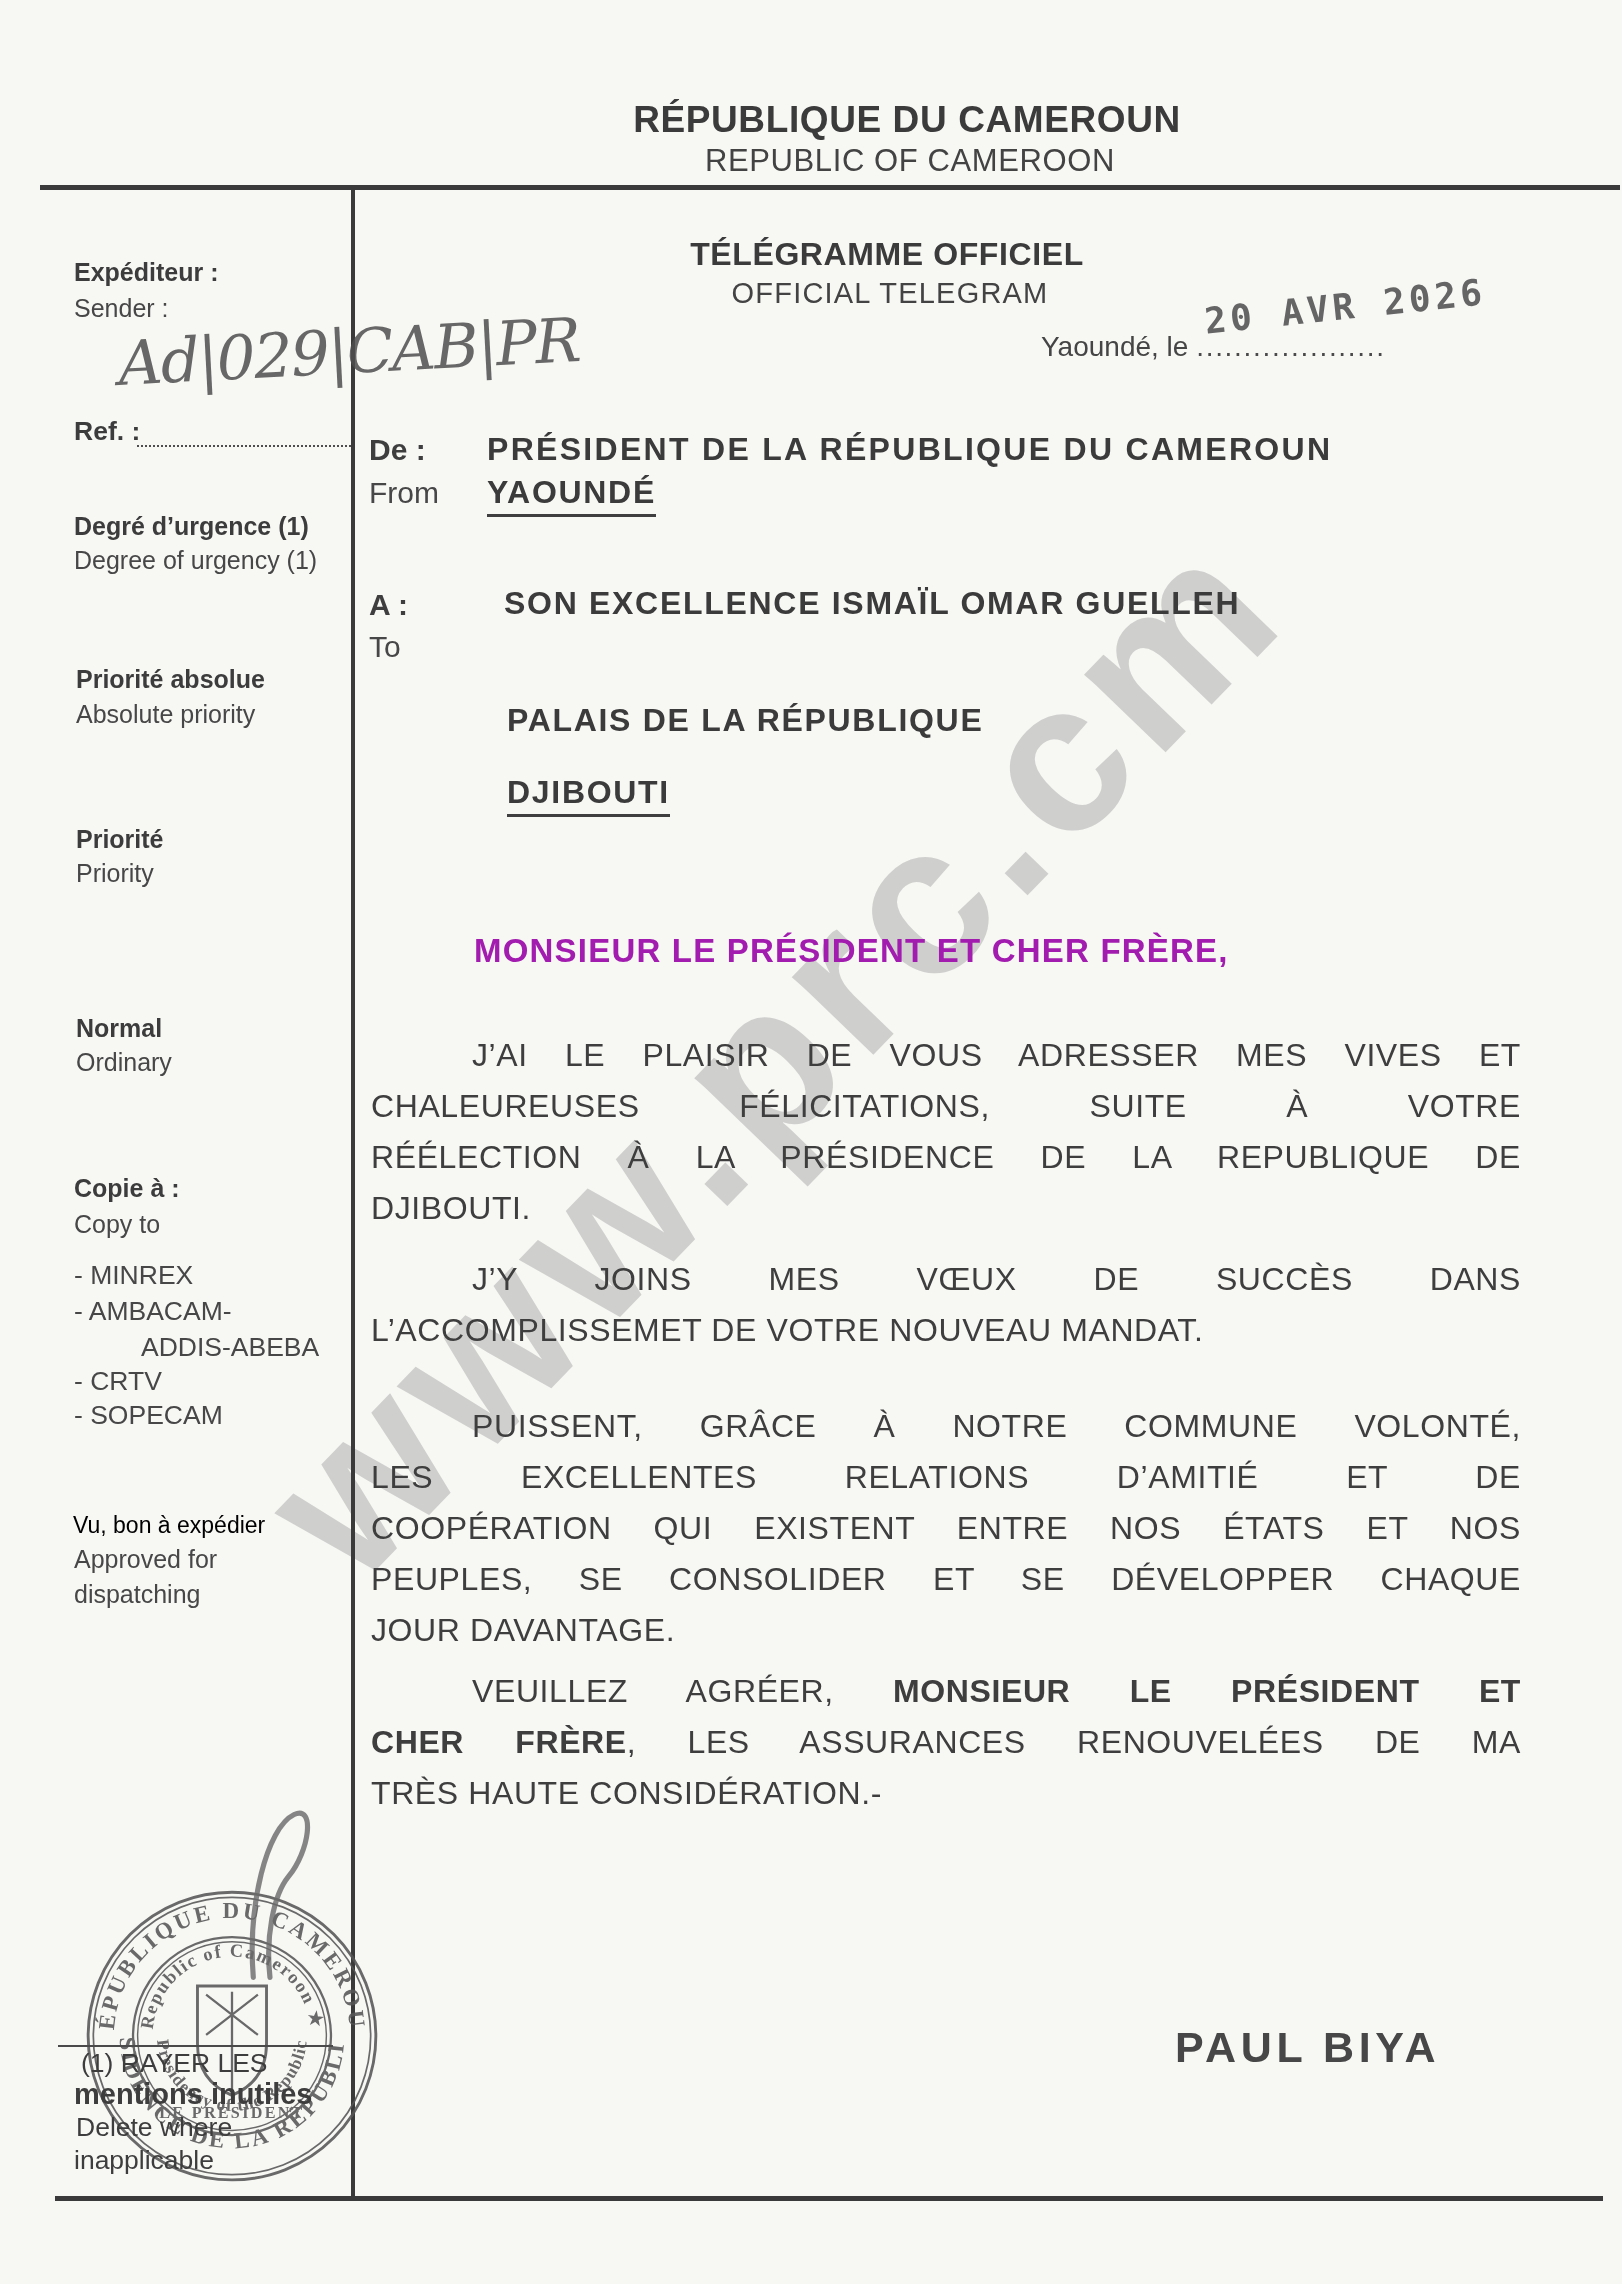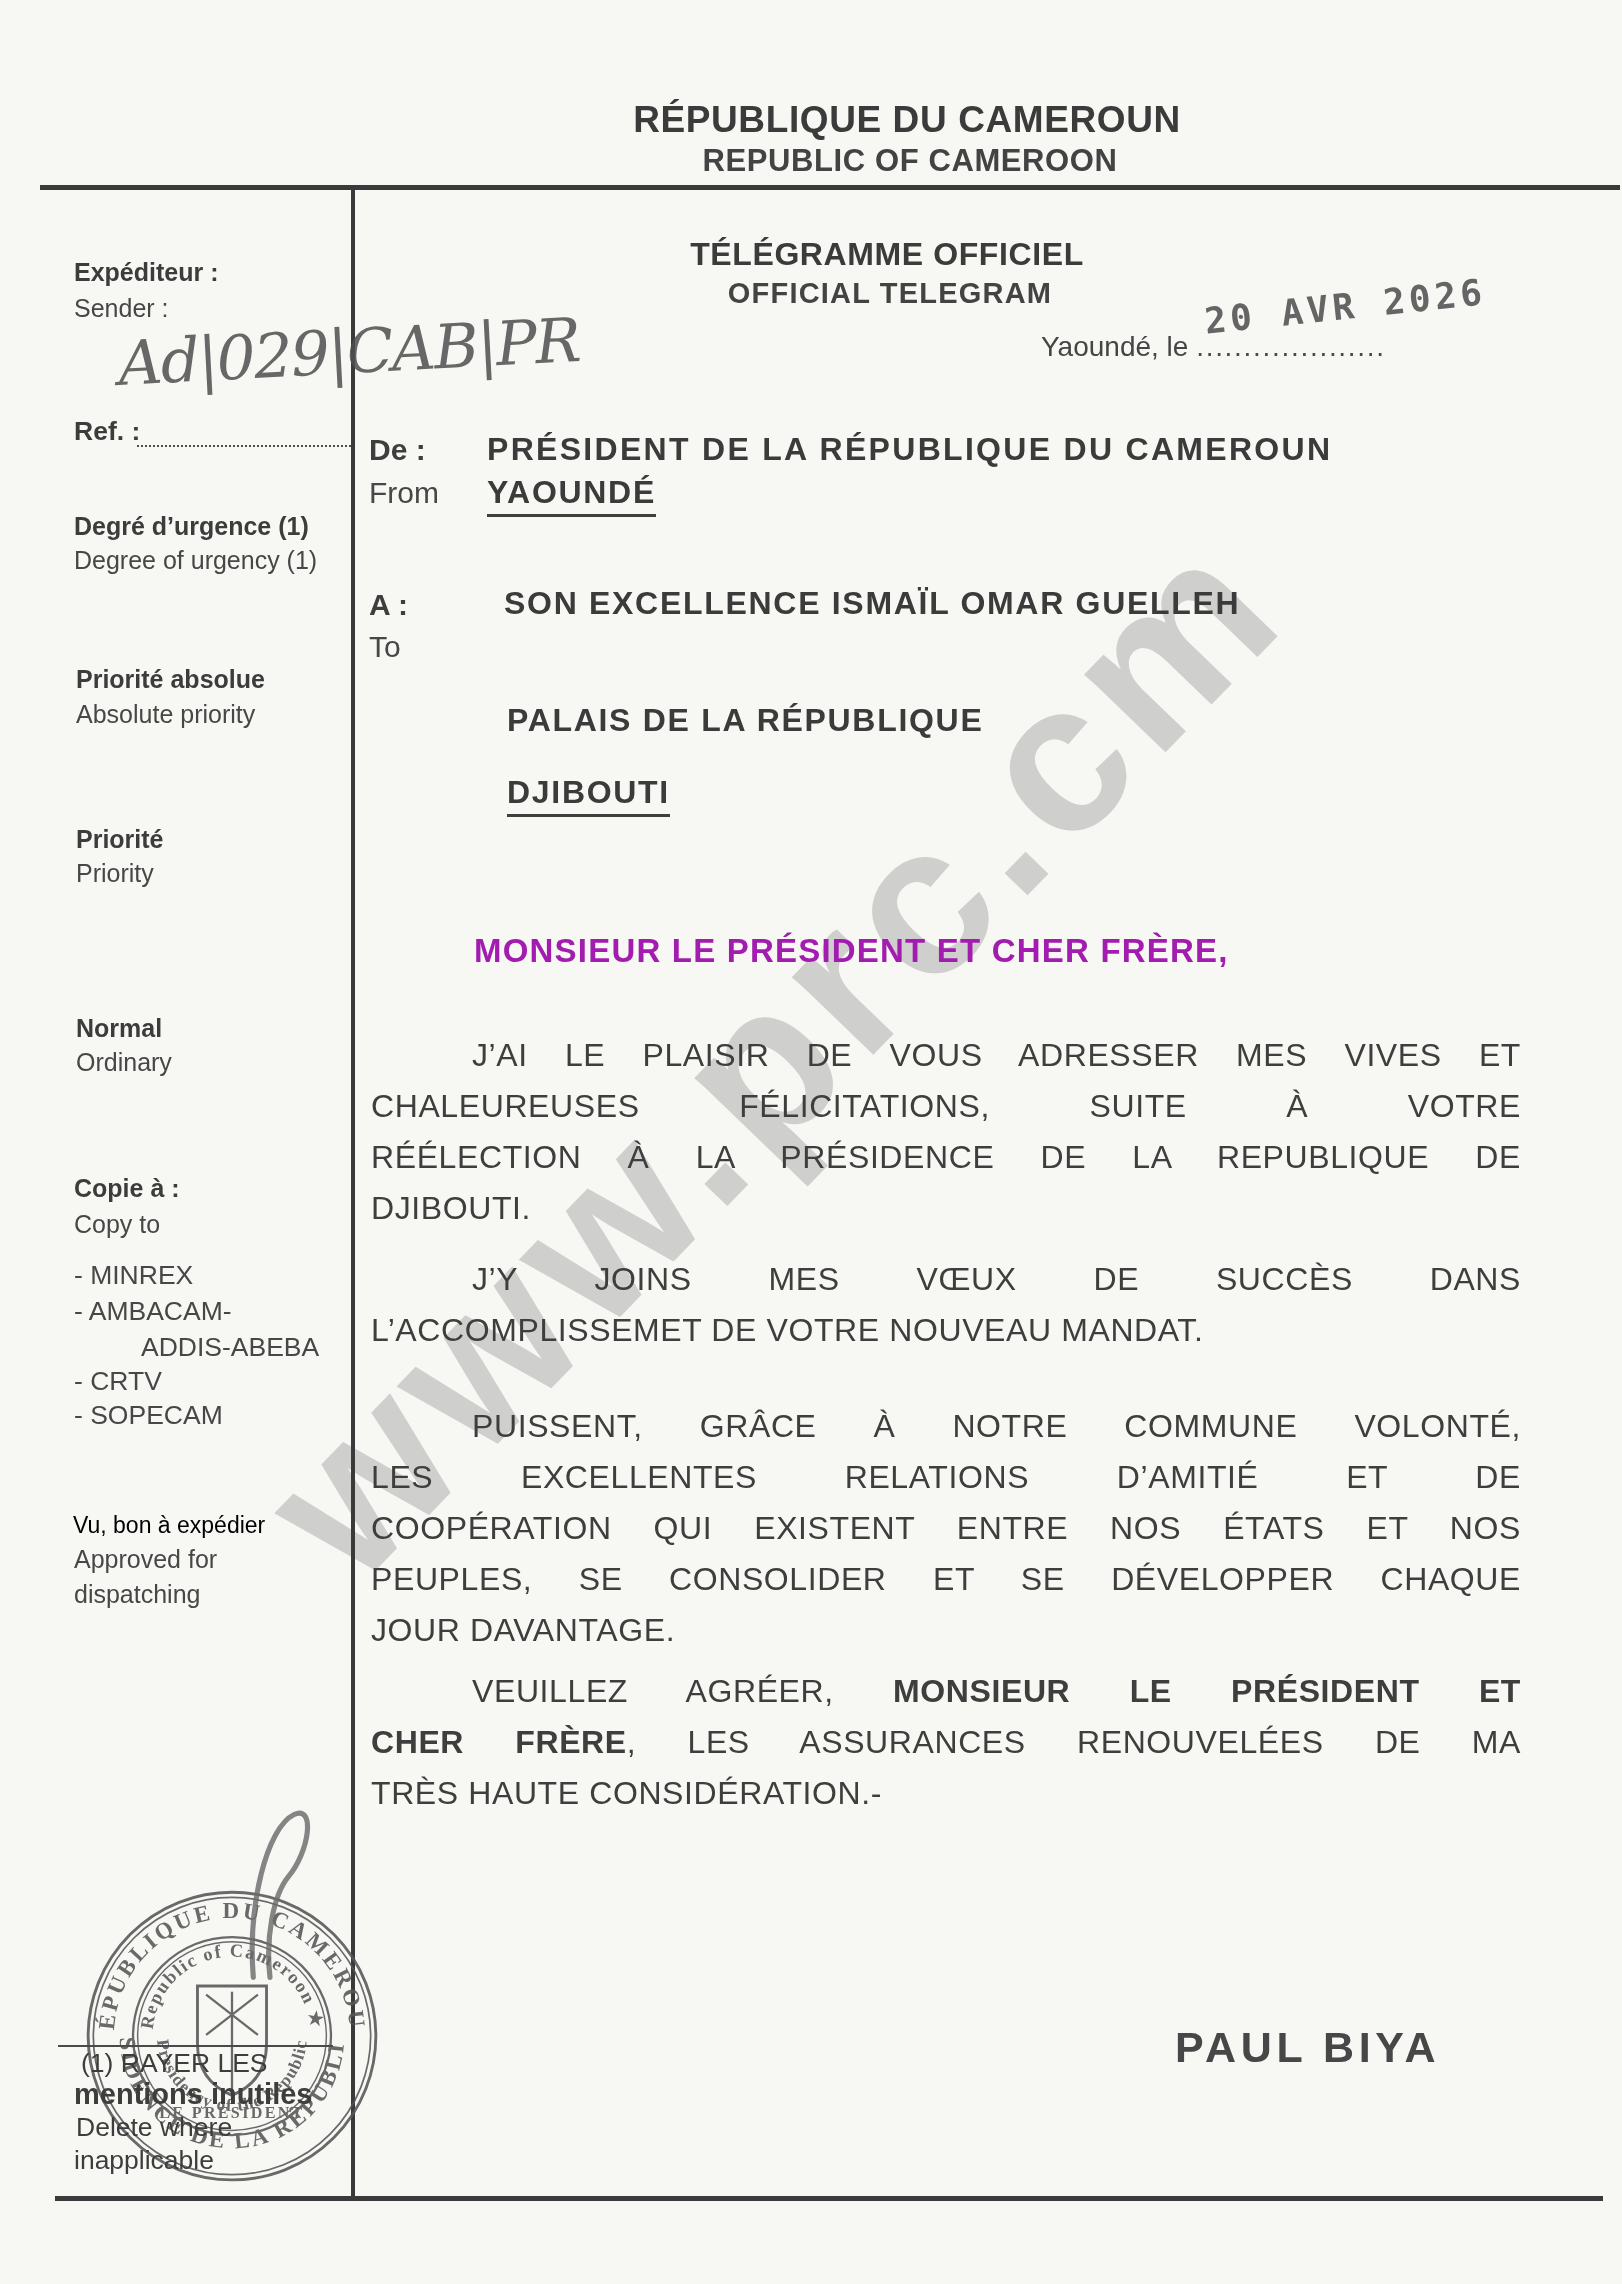--- a/index.html
+++ b/index.html
@@ -3,21 +3,21 @@
 <meta charset="utf-8">
 <style>
   html,body{margin:0;padding:0;background:#d8d8d8;}
   #page{
     position:relative;width:1622px;height:2284px;margin:0 auto;
     background:#f7f7f4;overflow:hidden;
     font-family:"Liberation Sans",sans-serif;color:#3e3e3e;
   }
   .abs{position:absolute;}
   .b{font-weight:bold;}
-  .ctr{transform:translateX(-50%);white-space:nowrap;font-weight:bold;}
+  .ctr{transform:translateX(-50%);white-space:nowrap;}
   
   .rule{background:#3a3a3a;}
   
   .h-fr{font-size:37px;font-weight:bold;letter-spacing:0.6px;color:#3b3b3b;}
   .h-en{font-size:31px;letter-spacing:0.6px;color:#434343;}
   .t-fr{font-size:32px;font-weight:bold;letter-spacing:0.6px;color:#3b3b3b;}
   .t-en{font-size:29px;letter-spacing:1.2px;color:#434343;}
   
   .dateline{font-size:28px;color:#454545;white-space:nowrap;}
   .dots{letter-spacing:1.7px;color:#4a4a4a;}

